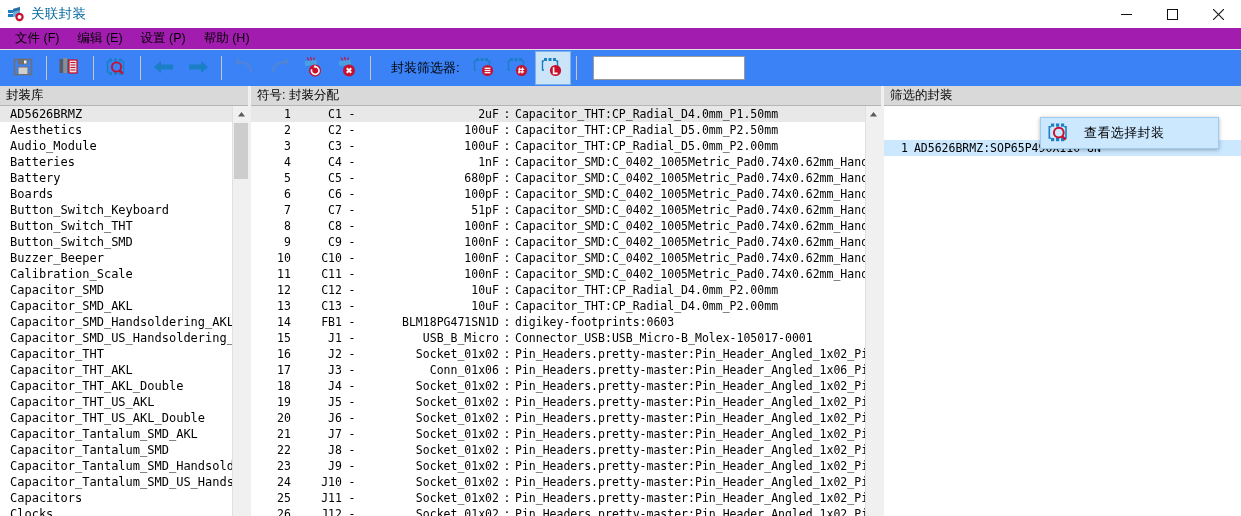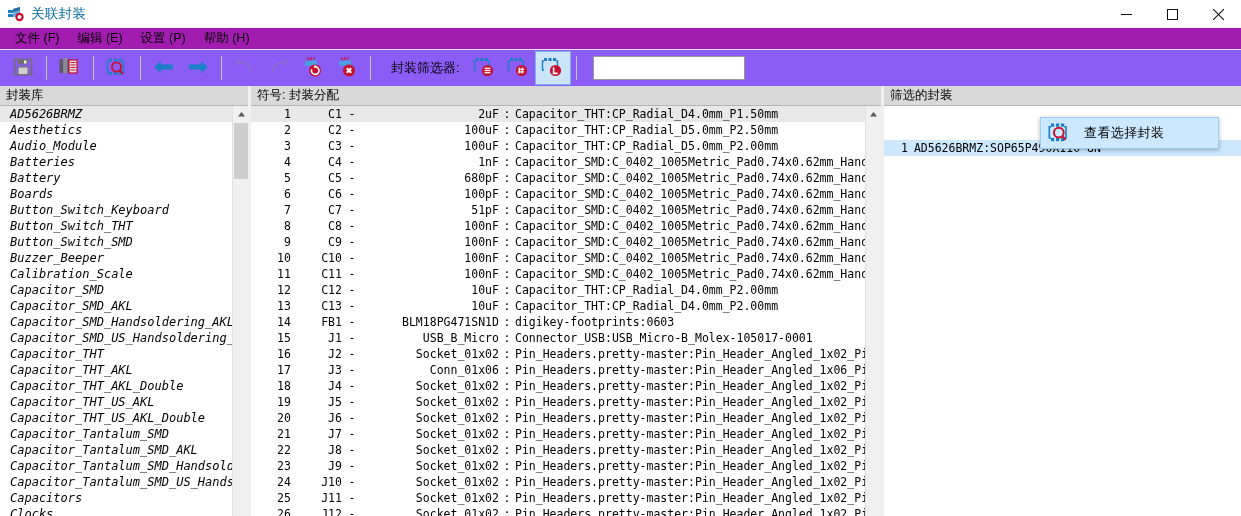--- a/index.html
+++ b/index.html
@@ -34,21 +34,21 @@
   .menubar {
     height: 21px; background: #a21caf;
     display: flex; align-items: center; padding-left: 6px;
   }
   .menu-item {
     padding: 1px 9px 2px 9px; font-size: 12.5px; color: #000; line-height: 17px;
   }
 
   
   .toolbar {
-    height: 37px; background: #8b5cf6;
+    height: 37px; background: #3b82f6;
     border-top: 1px solid #e3e3e3;
     display: flex; align-items: center; padding-left: 6px;
   }
   .tb-btn {
     width: 34px; height: 32px; display: flex; align-items: center; justify-content: center;
     position: relative;
   }
   .tb-btn.active { background: #cce4f7; outline: 1px solid #7eb4ea; }
   .tb-btn.disabled { opacity: .33; }
   .tb-sep { width: 1px; height: 24px; background: #c6c6c6; margin: 0 6px; }
@@ -82,21 +82,21 @@
   }
   .list-area { flex: 1; overflow: hidden; position: relative; }
 
   
   .lib-list {
     font-family: "DejaVu Sans Mono", monospace;
     font-size: 12px;
   }
   .lib-row {
     height: 16px; line-height: 16px; padding-left: 10px;
-    white-space: nowrap; color: #000; font-style: italic;
+    white-space: nowrap; color: #000;
   }
   .lib-row.sel { background: #e8e8e8; }
 
   
   .comp-list {
     font-family: "DejaVu Sans Mono", monospace;
     font-size: 11.5px;
   }
   .comp-row {
     height: 16px; line-height: 16px; display: flex; align-items: center;
@@ -383,22 +383,22 @@
               <div class="lib-row">Calibration_Scale</div>
               <div class="lib-row">Capacitor_SMD</div>
               <div class="lib-row">Capacitor_SMD_AKL</div>
               <div class="lib-row">Capacitor_SMD_Handsoldering_AKL</div>
               <div class="lib-row">Capacitor_SMD_US_Handsoldering_AKL</div>
               <div class="lib-row">Capacitor_THT</div>
               <div class="lib-row">Capacitor_THT_AKL</div>
               <div class="lib-row">Capacitor_THT_AKL_Double</div>
               <div class="lib-row">Capacitor_THT_US_AKL</div>
               <div class="lib-row">Capacitor_THT_US_AKL_Double</div>
+              <div class="lib-row">Capacitor_Tantalum_SMD_AKL</div>
               <div class="lib-row">Capacitor_Tantalum_SMD</div>
-              <div class="lib-row">Capacitor_Tantalum_SMD_AKL</div>
               <div class="lib-row">Capacitor_Tantalum_SMD_Handsoldering_A</div>
               <div class="lib-row">Capacitor_Tantalum_SMD_US_Handsolderin</div>
               <div class="lib-row">Capacitors</div>
               <div class="lib-row">Clocks</div>
             </div>
         </div>
         <div class="vscroll">
           <div class="vs-arrow">
             <svg width="9" height="7" viewBox="0 0 9 7">
                 <path d="M4.5 1 L8 5.5 L1 5.5 Z" fill="#5a5a5a"></path>

